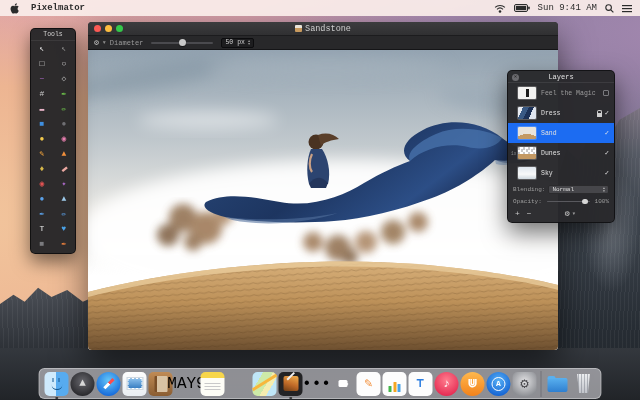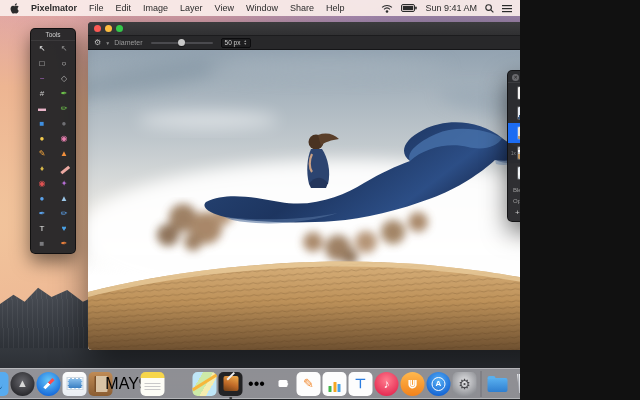--- a/index.html
+++ b/index.html
@@ -1,18 +1,18 @@
 <!DOCTYPE html>
 <html><head>
 <meta charset="utf-8">
 <style>
   html,body{margin:0;padding:0;background:#111;}
   *{box-sizing:border-box;}
-  .screen{position:relative;width:520px;height:400px;overflow:hidden;
-    font-family:Liberation Sans, sans-serif;-webkit-font-smoothing:antialiased;}
+  .screen{position:relative;width:640px;height:400px;overflow:hidden;
+    font-family:Liberation Mono, monospace;-webkit-font-smoothing:antialiased;}
 
   
   .wall{position:absolute;inset:0;background:
     radial-gradient(140% 90% at -10% 55%, #f2c69d 0%, #edb592 38%, rgba(236,179,145,0) 62%),
     radial-gradient(120% 80% at 112% 8%, #ab8cb6 0%, rgba(169,138,180,0) 55%),
     linear-gradient(100deg,#e0a5a7 0%,#d49ea9 35%,#a98cb1 62%,#7b7491 82%,#585c70 100%);}
   .rock-right{position:absolute;left:538px;top:108px;right:0;bottom:0;
     background:
      radial-gradient(40% 30% at 72% 42%, rgba(222,227,237,.28), transparent 70%),
      repeating-linear-gradient(93deg, rgba(255,255,255,.05) 0 1px, transparent 1px 4px),
@@ -173,30 +173,20 @@
   <div class="rock-left"></div>
   <div class="rock-bottom"></div>
 
   <div class="menubar">
     <span class="apple">
       <svg width="9" height="11" viewBox="0 0 11 13">
           <path fill="#2b2b2b" d="M9.3,6.9c0-1.6,1.3-2.4,1.4-2.4C9.9,3.3,8.7,3.1,8.3,3.1,7.3,3,6.4,3.7,5.9,3.7S4.6,3.1,3.8,3.1A3.1,3.1,0,0,0,1.2,4.7C.1,6.6.9,9.5,2,11.1c.5.8,1.1,1.6,1.9,1.6S5,12.2,5.9,12.2s1.2.5,2,.5,1.4-.8,1.9-1.5a6.8,6.8,0,0,0,.9-1.8A2.7,2.7,0,0,1,9.3,6.9ZM7.7,2.1A2.8,2.8,0,0,0,8.3,0,2.8,2.8,0,0,0,6.5,1,2.6,2.6,0,0,0,5.8,3,2.3,2.3,0,0,0,7.7,2.1Z"></path>
         </svg>
     </span>
     <span class="appname">Pixelmator</span>
-    <span id="menu-items" style="display:flex;">
-        <span class="mitem">File</span>
-        <span class="mitem">Edit</span>
-        <span class="mitem">Image</span>
-        <span class="mitem">Layer</span>
-        <span class="mitem">View</span>
-        <span class="mitem">Window</span>
-        <span class="mitem">Share</span>
-        <span class="mitem">Help</span>
-      </span>
     <span class="mb-right">
       <span class="mb-ic">
         <svg width="12" height="9" viewBox="0 0 12 9">
             <path d="M1.1,3.4a7.2,7.2 0 0 1 9.8,0" stroke="#2b2b2b" stroke-width="1.1" fill="none"></path>
             <path d="M3,5.3a4.4,4.4 0 0 1 6,0" stroke="#2b2b2b" stroke-width="1.1" fill="none"></path>
             <circle cx="6" cy="7.5" r="1.3" fill="#2b2b2b"></circle>
           </svg>
       </span>
       <span class="mb-ic">
         <svg width="16" height="8" viewBox="0 0 16 8">
@@ -256,20 +246,24 @@
       </div>
   </div>
 
   <div class="window">
     <div class="titlebar">
       <span class="lights">
         <span class="light l-red"></span>
         <span class="light l-yel"></span>
         <span class="light l-grn"></span>
       </span>
+      <span class="wtitle">
+        <span class="proxy"></span>
+        <span>Sandstone</span>
+      </span>
     </div>
     <div class="wtoolbar">
       <span class="gear">⚙</span>
       <span class="dd">▼</span>
       <span>Diameter</span>
       <span class="slider">
           <span class="knob" style="left:45%;"></span>
         </span>
       <span class="valbox">
         <span>50 px</span>

